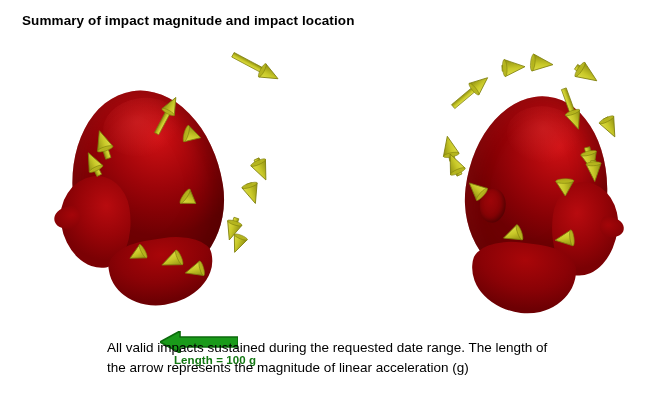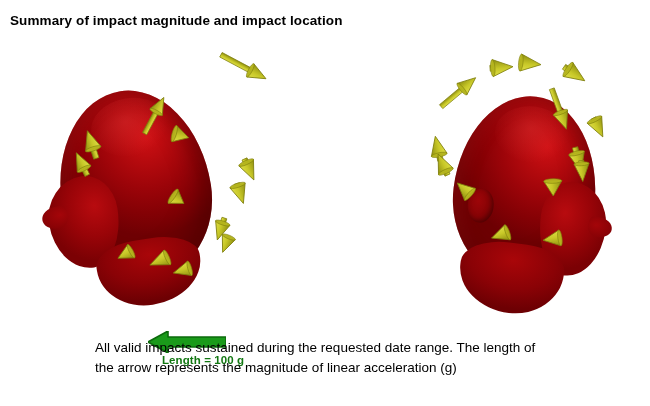--- a/index.html
+++ b/index.html
@@ -11,21 +11,21 @@
     width: 650px;
     height: 406px;
     position: relative;
     overflow: hidden;
     font-family: "Liberation Sans", sans-serif;
     color: #000000;
     -webkit-font-smoothing: antialiased;
   }
   #report {
     position: absolute;
-    left: 0; top: 0;
+    left: 12px; top: 0;
     width: 533px;
     height: 406px;
     background: #ffffff;
   }
   .page-title {
     position: absolute;
     left: 10px;
     top: 13px;
     font-size: 13.5px;
     font-weight: bold;

